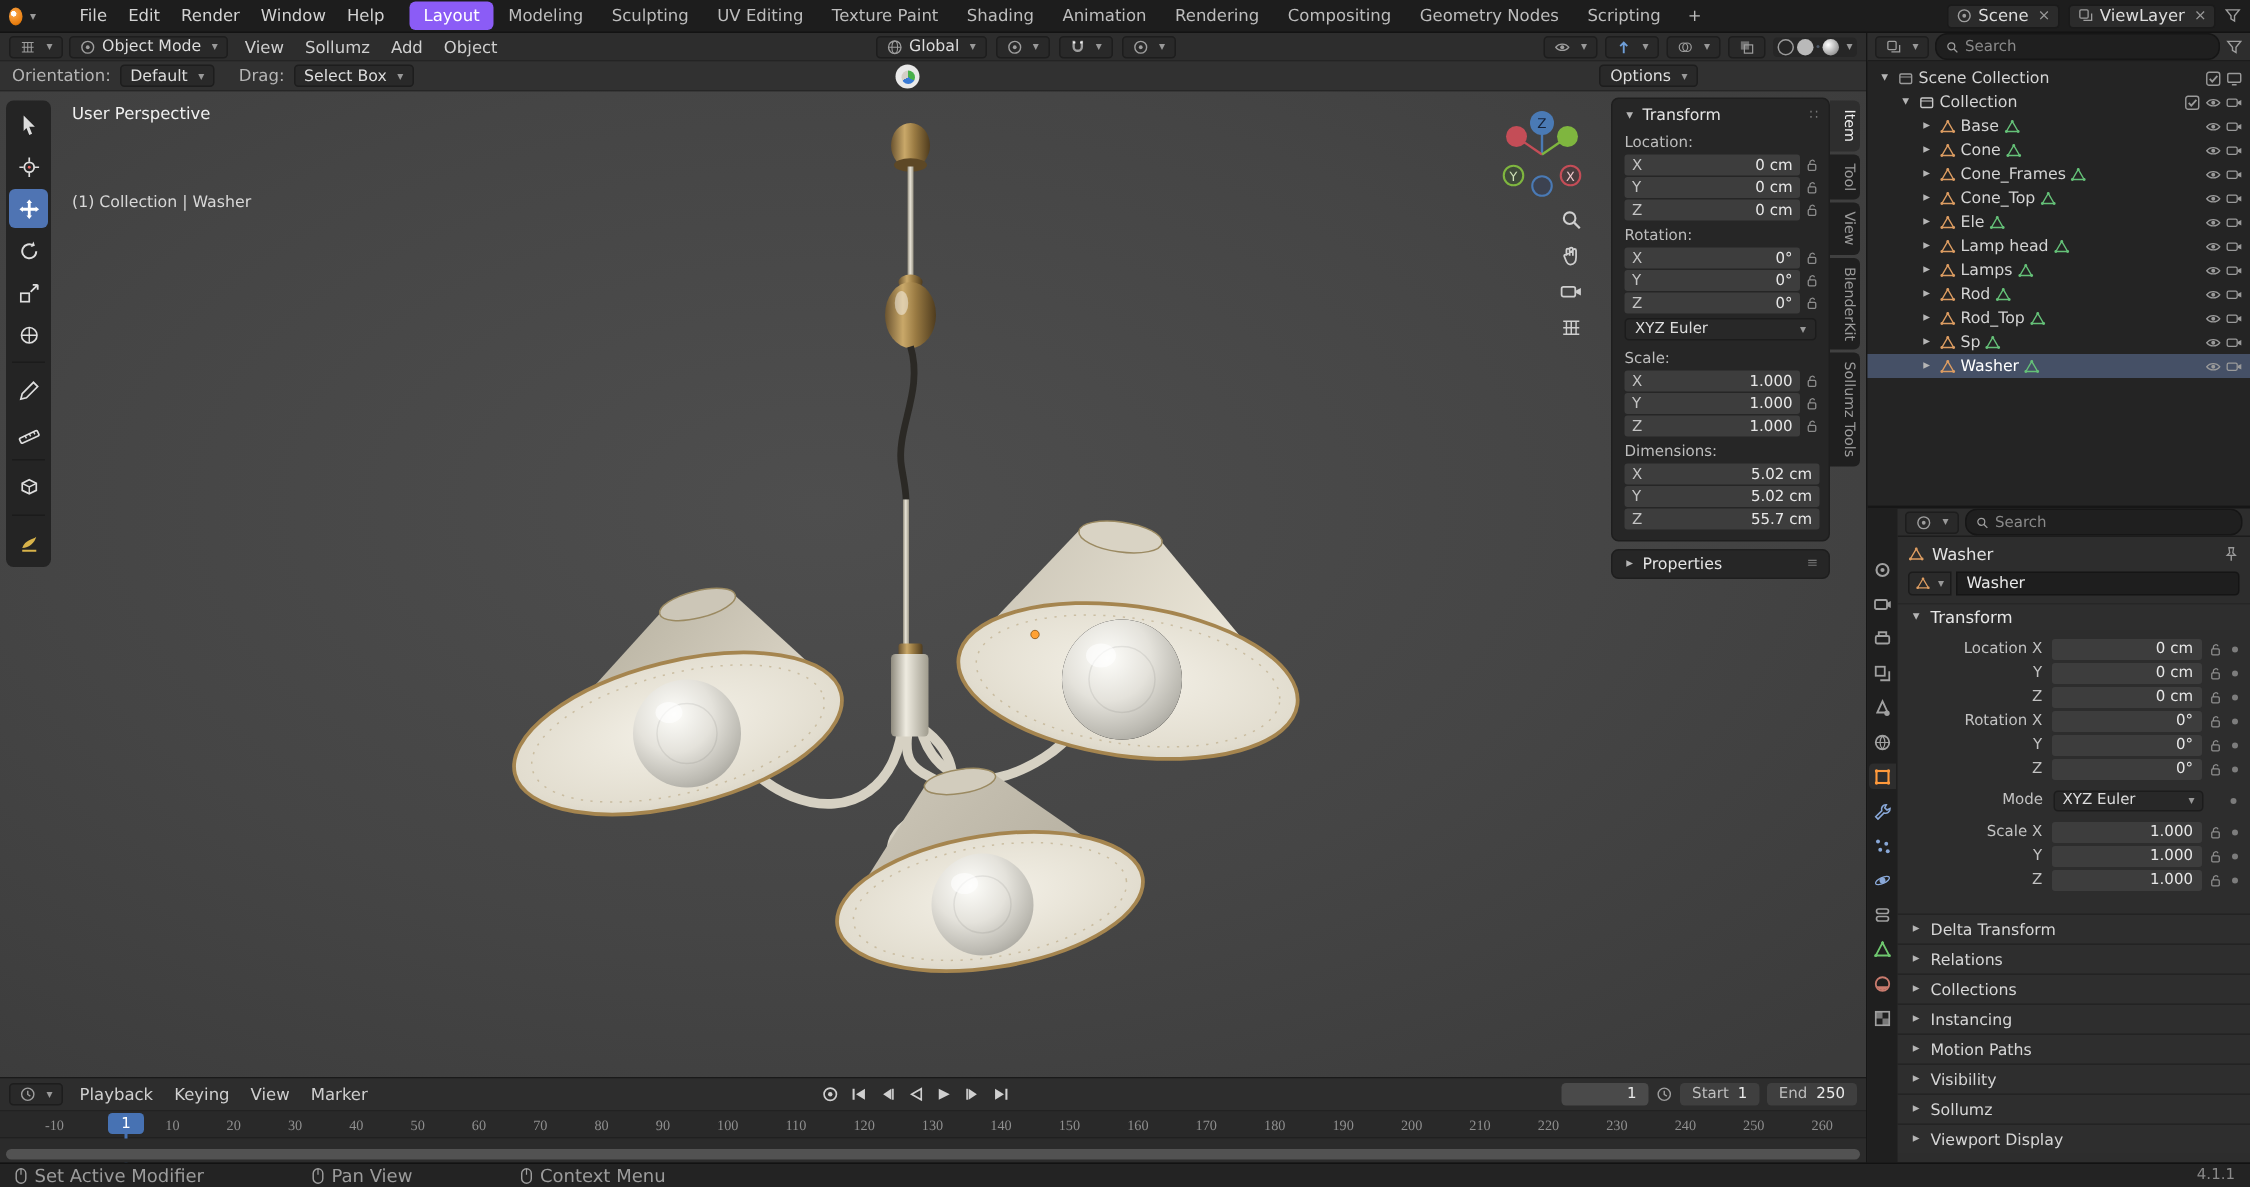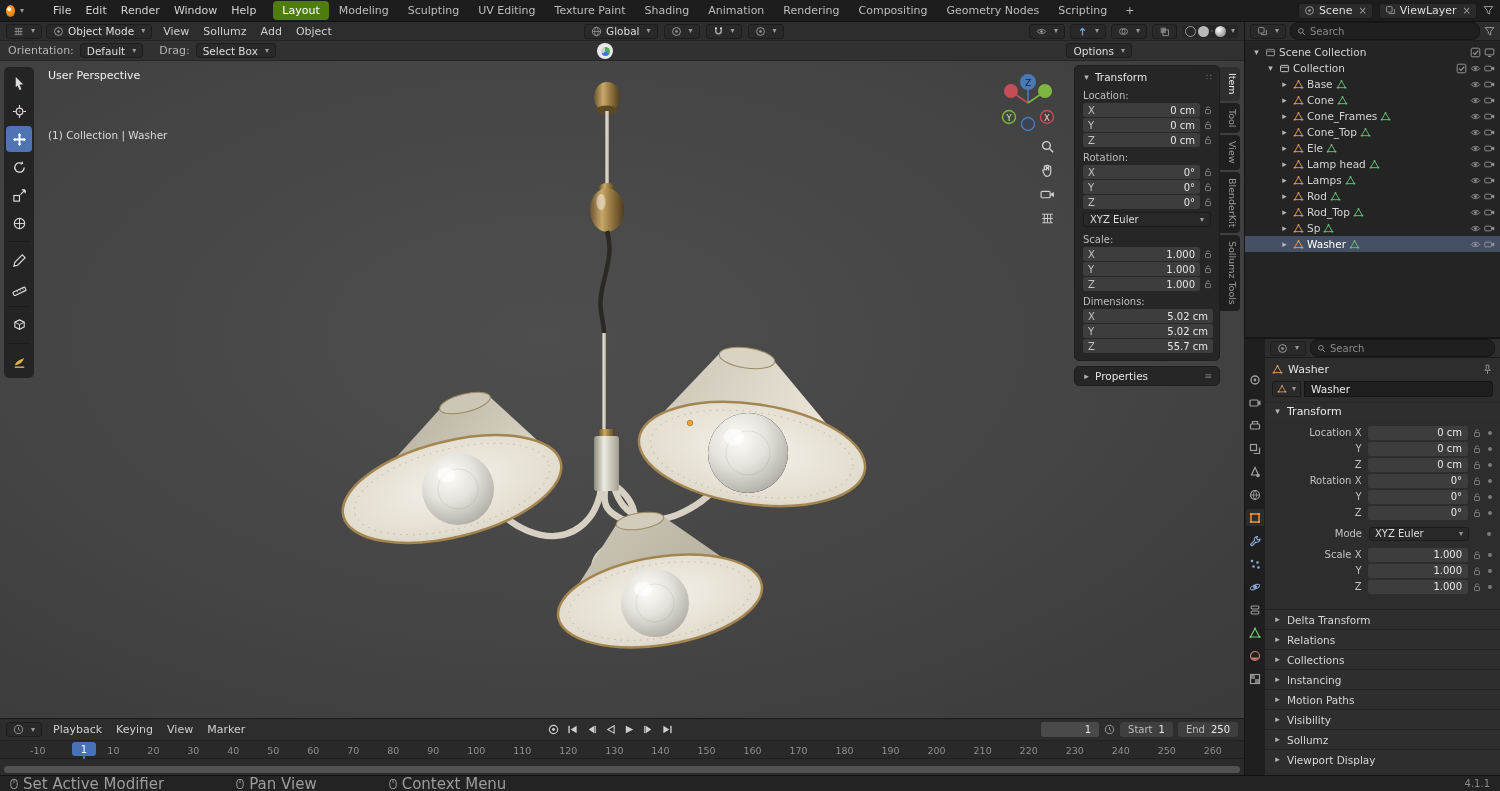--- a/index.html
+++ b/index.html
@@ -9,21 +9,21 @@
   .chev{font-size:8px;color:#999;margin-left:3px;line-height:1;}
   .tri{font-size:9px;color:#b5b5b5;width:11px;text-align:center;line-height:1;}
 
   
   .topbar{position:absolute;top:0;left:0;right:0;height:22px;background:#1d1d1d;display:flex;align-items:center;padding:0 6px;gap:2px;border-bottom:1px solid #131313;}
   .blogo{width:18px;height:12px;display:flex;align-items:center;gap:2px;margin-right:4px;}
   .blogo .bball{width:12px;height:12px;border-radius:50%;background:radial-gradient(circle at 35% 35%,#fff 18%,#f79d3c 20%,#e87d0d 70%,#9c5406);}
   .menu-item{padding:2px 7px;color:#d2d2d2;border-radius:3px;}
   .ws-tabs{display:flex;align-items:center;margin-left:8px;gap:1px;}
   .ws-tab{padding:3px 9px;color:#bdbdbd;border-radius:4px;white-space:nowrap;}
-  .ws-tab.active{background:#4d7c0f;color:#fff;}
+  .ws-tab.active{background:#8b5cf6;color:#fff;}
   .ws-add{padding:1px 7px;color:#bbb;}
   .tb-right{margin-left:auto;display:flex;align-items:center;gap:6px;}
   .tb-widget{display:flex;align-items:center;gap:4px;background:#2b2b2b;border:1px solid #1a1a1a;border-radius:3px;height:16px;padding:0 5px;color:#ddd;}
   .tb-widget .x{color:#9a9a9a;font-size:10px;padding-left:2px;}
 
   
   .left-col{position:absolute;top:22px;left:0;width:1244px;bottom:16px;display:flex;flex-direction:column;background:#2d2d2d;}
   .col-divider{position:absolute;top:22px;bottom:16px;left:1244px;width:1px;background:#161616;}
   .right-col{position:absolute;top:22px;left:1245px;right:0;bottom:16px;display:flex;flex-direction:column;}
 
@@ -131,30 +131,30 @@
   .tl-header{height:22px;background:#2d2d2d;display:flex;align-items:center;gap:4px;padding:0 6px;border-bottom:1px solid #222;}
   .pbtn{width:16px;height:14px;display:flex;align-items:center;justify-content:center;}
   .pbtn svg{width:11px;height:11px;fill:#cfcfcf;}
   .tl-center{position:absolute;left:545px;display:flex;align-items:center;gap:3px;}
   .tl-right{margin-left:auto;display:flex;align-items:center;gap:5px;}
   .tl-field{display:flex;align-items:center;height:15px;background:#3f3f3f;border-radius:3px;font-size:10px;color:#e8e8e8;padding:0 8px;gap:6px;}
   .tl-field .flab{color:#bdbdbd;}
   .framefield{width:58px;justify-content:flex-end;background:#4a4a4a;}
   .ruler{position:relative;height:18px;background:#292929;border-bottom:1px solid #202020;}
   .ticks{position:absolute;inset:0;display:flex;justify-content:space-between;align-items:flex-end;padding:0 22px 2px 30px;}
-  .ticks span{font-size:9.5px;color:#8f8f8f;}
+  .ticks span{font-size:9.5px;color:#8f8f8f;font-family:Liberation Serif, serif;}
   .playhead{position:absolute;left:72px;top:1px;width:24px;height:14px;background:#4772b3;border-radius:3px;color:#fff;font-size:10px;display:flex;align-items:center;justify-content:center;}
   .playhead::after{content:"";position:absolute;top:14px;left:11px;width:2px;height:22px;background:#4772b3;}
   .tl-track{flex:1;position:relative;background:#2b2b2b;}
   .tl-scroll{position:absolute;left:4px;right:4px;bottom:2px;height:7px;background:#525252;border-radius:4px;}
 
   
   .statusbar{position:absolute;left:0;right:0;bottom:0;height:16px;background:#232323;border-top:1px solid #121212;display:flex;align-items:center;padding:0 10px;gap:0;}
   .hints{display:flex;align-items:center;gap:72px;}
-  .hint{display:flex;align-items:center;gap:5px;color:#9c9c9c;font-size:15px;}
+  .hint{display:flex;align-items:center;gap:5px;color:#9c9c9c;font-size:12px;}
   .hint .ic{width:8px;height:12px;}
   .sb-version{margin-left:auto;color:#8a8a8a;font-size:10px;}
 </style>
 </head>
 <body>
 
 <svg width="0" height="0" style="position:absolute">
 <defs>
 <symbol id="sy-eye" viewBox="0 0 14 14">
         <path d="M1.5 7c2.6-3.6 8.4-3.6 11 0-2.6 3.6-8.4 3.6-11 0z" fill="none" stroke="currentColor" stroke-width="1.1"></path>

